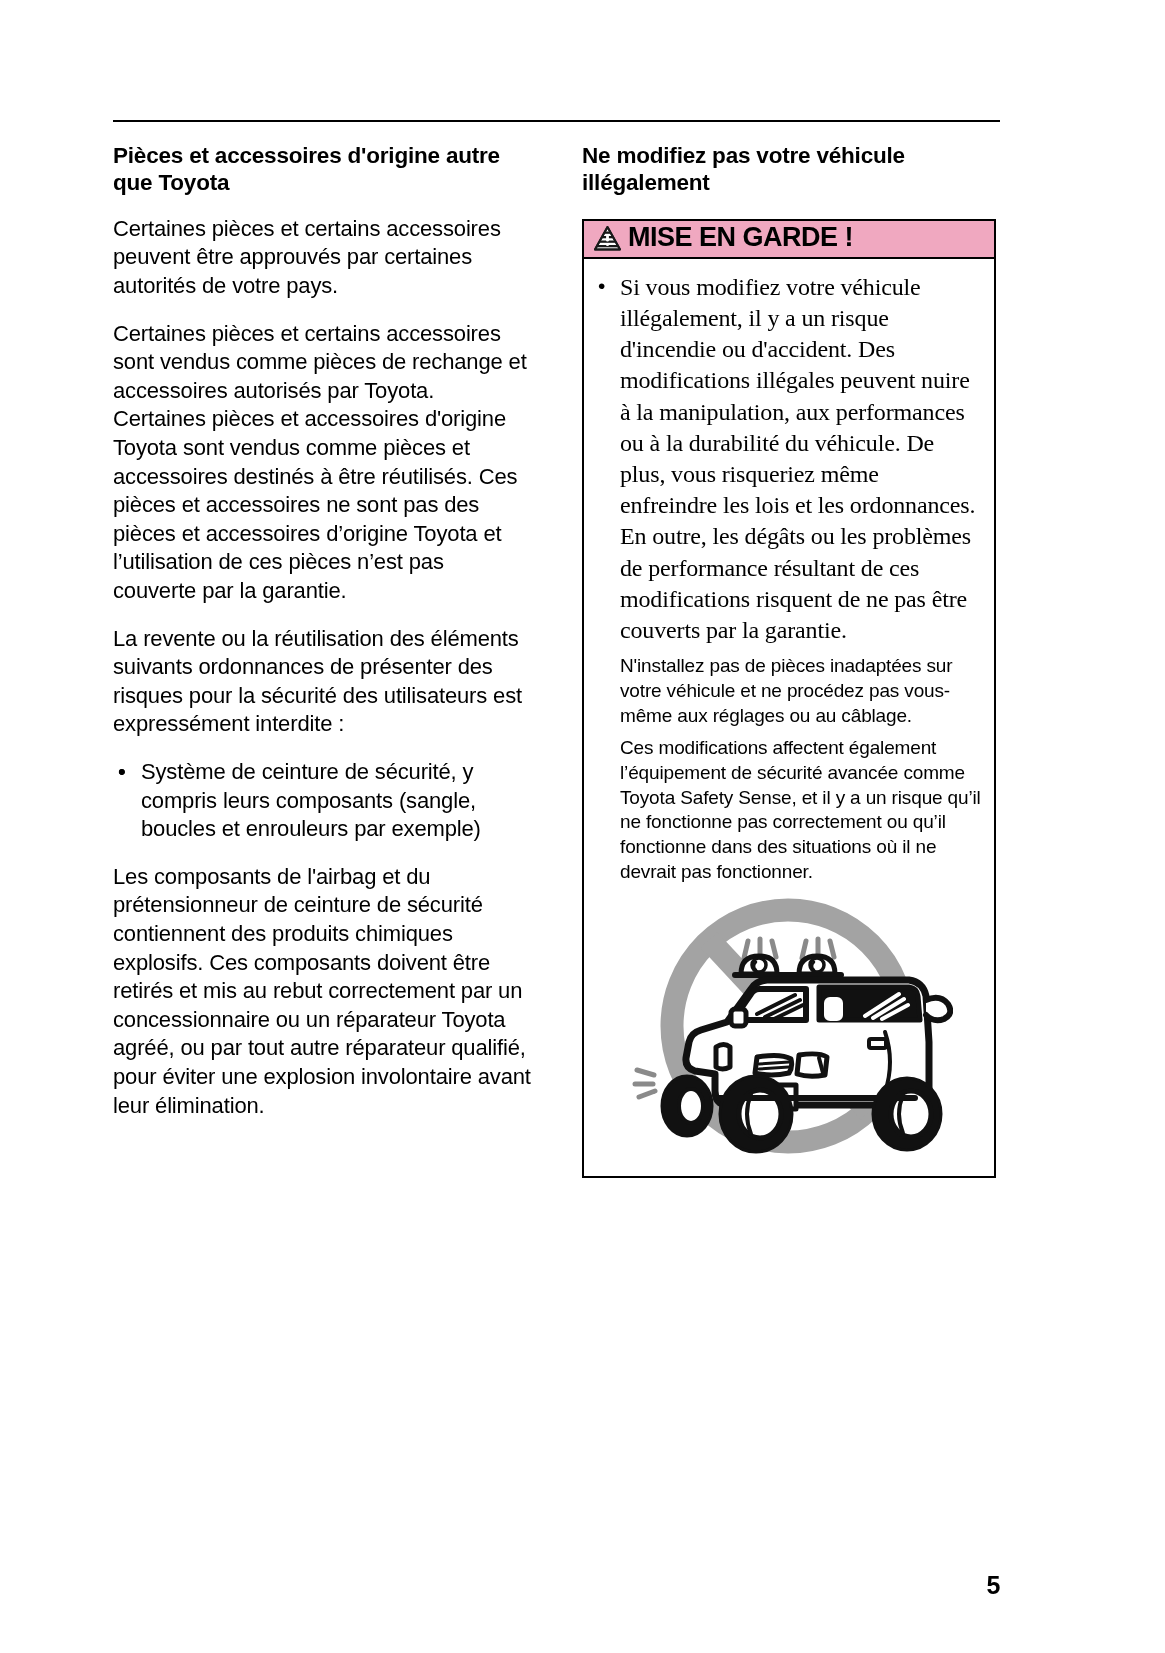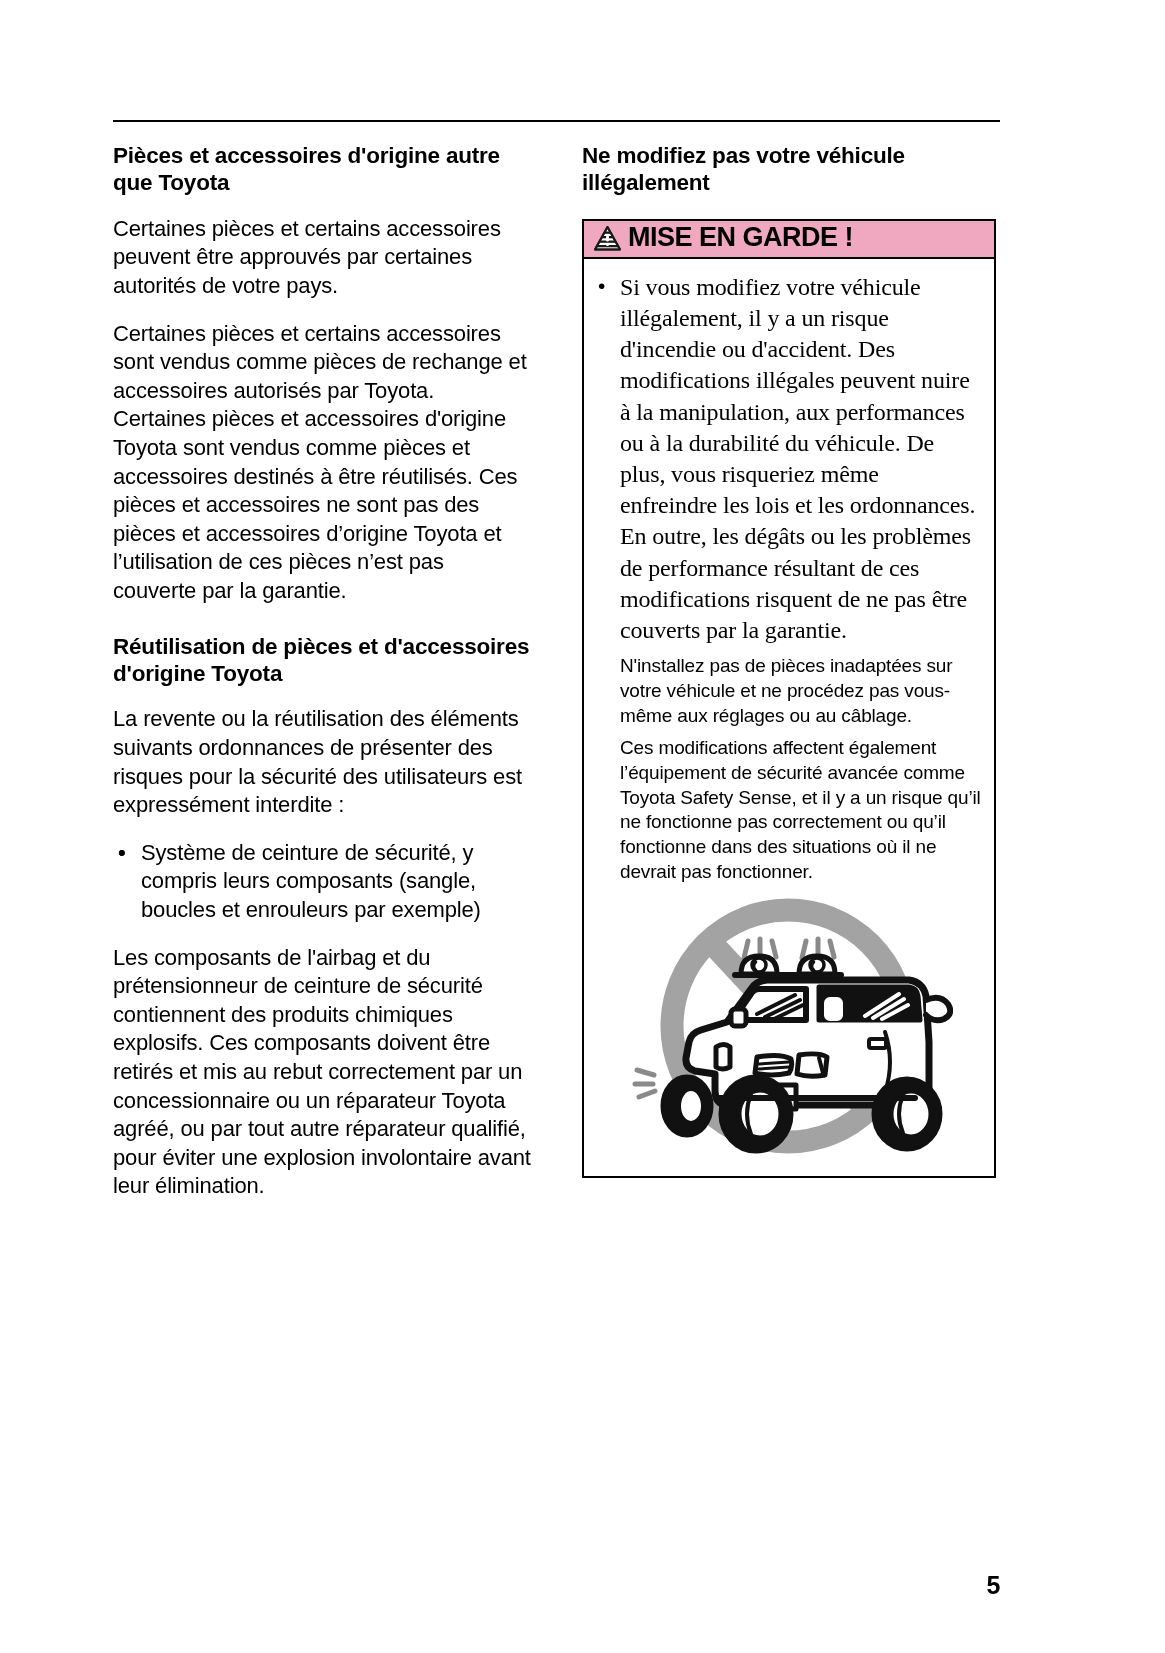--- a/index.html
+++ b/index.html
@@ -175,21 +175,20 @@
   <div class="top-rule"></div>
 
   <div class="col col-left">
 
     <h2 class="sec-title">Pièces et accessoires d'origine autre que Toyota</h2>
 
     <p class="body-text">Certaines pièces et certains accessoires peuvent être approuvés par certaines autorités de votre pays.</p>
 
     <p class="body-text">Certaines pièces et certains accessoires sont vendus comme pièces de rechange et accessoires autorisés par Toyota. Certaines pièces et accessoires d'origine Toyota sont vendus comme pièces et accessoires destinés à être réutilisés. Ces pièces et accessoires ne sont pas des pièces et accessoires d’origine Toyota et l’utilisation de ces pièces n’est pas couverte par la garantie.</p>
 
-    <h2 class="sec-title" style="margin-top:27px;">Réutilisation de pièces et d'accessoires d'origine Toyota</h2>
 
     <p class="body-text">La revente ou la réutilisation des éléments suivants ordonnances de présenter des risques pour la sécurité des utilisateurs est expressément interdite :</p>
 
     <ul class="bullets">
       <li>
         <span class="bullet-dot">•</span>
       </li>
       <li>
         <span class="bullet-dot">•</span>
         <span>Système de ceinture de sécurité, y compris leurs composants (sangle, boucles et enrouleurs par exemple)</span>

